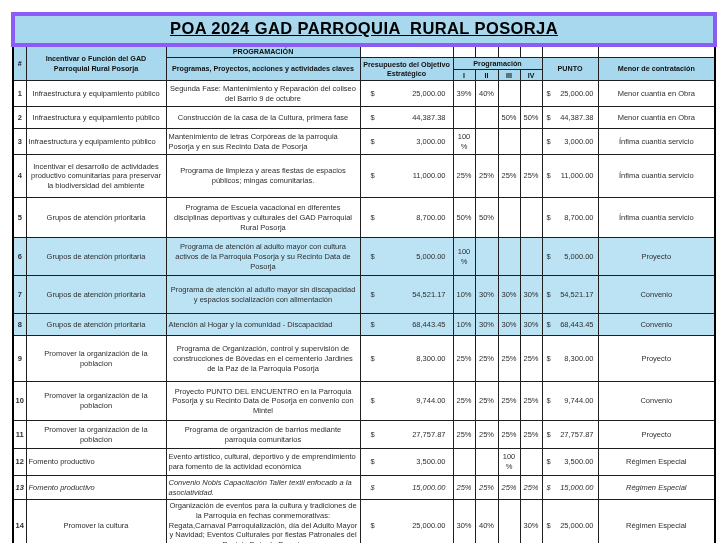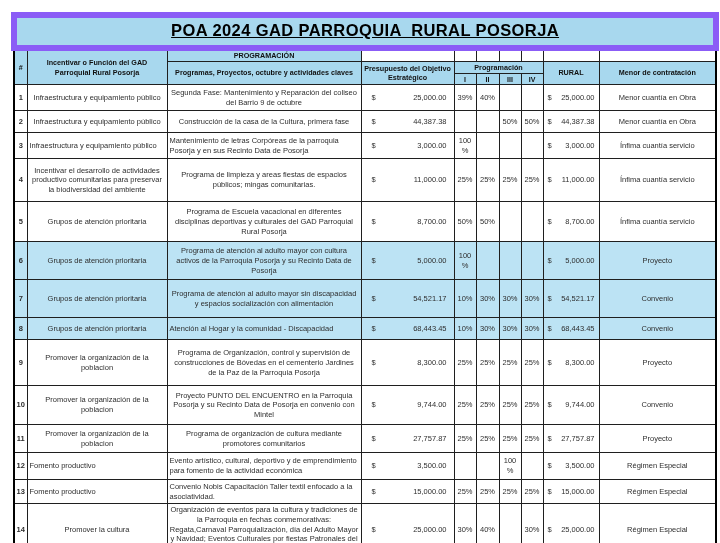--- a/index.html
+++ b/index.html
@@ -21,21 +21,21 @@
   th,td{
     border:1px solid var(--line);
     padding:1px 2px;
     text-align:center;vertical-align:middle;
     font-size:7.5px;line-height:1.3;
     overflow:hidden;word-wrap:break-word;
   }
   
   .title-row th{
     background:var(--blue);
-    border:6px solid #8b5cf6;
+    border:4px solid #8b5cf6;
     padding:2px 2px 4px 2px;
   }
   .title-text{
     font-size:16.5px;font-weight:bold;color:#000;
     text-decoration:underline;letter-spacing:.4px;white-space:nowrap;
   }
   
   thead th{background:var(--blue);font-weight:bold;color:#111;}
   thead th.empty{background:#ffffff;}
   tr.h1{height:11px;}
@@ -83,24 +83,24 @@
         <th>PROGRAMACIÓN</th>
         <th class="empty"></th>
         <th class="empty"></th>
         <th class="empty"></th>
         <th class="empty"></th>
         <th class="empty"></th>
         <th class="empty"></th>
         <th class="empty"></th>
       </tr>
       <tr class="h2">
-        <th rowspan="2">Programas, Proyectos, octubre y actividades claves</th>
+        <th rowspan="2">Programas, Proyectos, acciones y actividades claves</th>
         <th rowspan="2">Presupuesto del Objetivo Estratégico</th>
         <th colspan="4">Programación</th>
-        <th rowspan="2">RURAL</th>
+        <th rowspan="2">PUNTO</th>
         <th rowspan="2">Menor de contratación</th>
       </tr>
       <tr class="h3">
         <th>I</th>
         <th>II</th>
         <th>III</th>
         <th>IV</th>
       </tr>
     </thead>
     <tbody id="rows">
@@ -320,21 +320,21 @@
             <div class="money">
               <span class="cur">$</span>
               <span class="amt">9,744.00</span>
             </div>
           </td>
           <td class="c-tipo">Convenio</td>
         </tr>
         <tr style="height: 28px;">
           <td class="c-num">11</td>
           <td class="c-comp">Promover la organización de la poblacion</td>
-          <td class="c-prog">Programa de organización de cultura mediante promotores comunitarios</td>
+          <td class="c-prog">Programa de organización de barrios mediante parroquia comunitarios</td>
           <td class="c-pres">
             <div class="money">
               <span class="cur">$</span>
               <span class="amt">27,757.87</span>
             </div>
           </td>
           <td class="c-q">25%</td>
           <td class="c-q">25%</td>
           <td class="c-q">25%</td>
           <td class="c-q">25%</td>
@@ -361,21 +361,21 @@
           <td class="c-q">100%</td>
           <td class="c-q"></td>
           <td class="c-tot">
             <div class="money">
               <span class="cur">$</span>
               <span class="amt">3,500.00</span>
             </div>
           </td>
           <td class="c-tipo">Régimen Especial</td>
         </tr>
-        <tr style="height: 24px;">
+        <tr style="height: 24px; font-style: italic;">
           <td class="c-num">13</td>
           <td class="c-comp left">Fomento productivo</td>
           <td class="c-prog left">Convenio Nobis Capacitación Taller textil enfocado a la asociatividad.</td>
           <td class="c-pres">
             <div class="money">
               <span class="cur">$</span>
               <span class="amt">15,000.00</span>
             </div>
           </td>
           <td class="c-q">25%</td>

